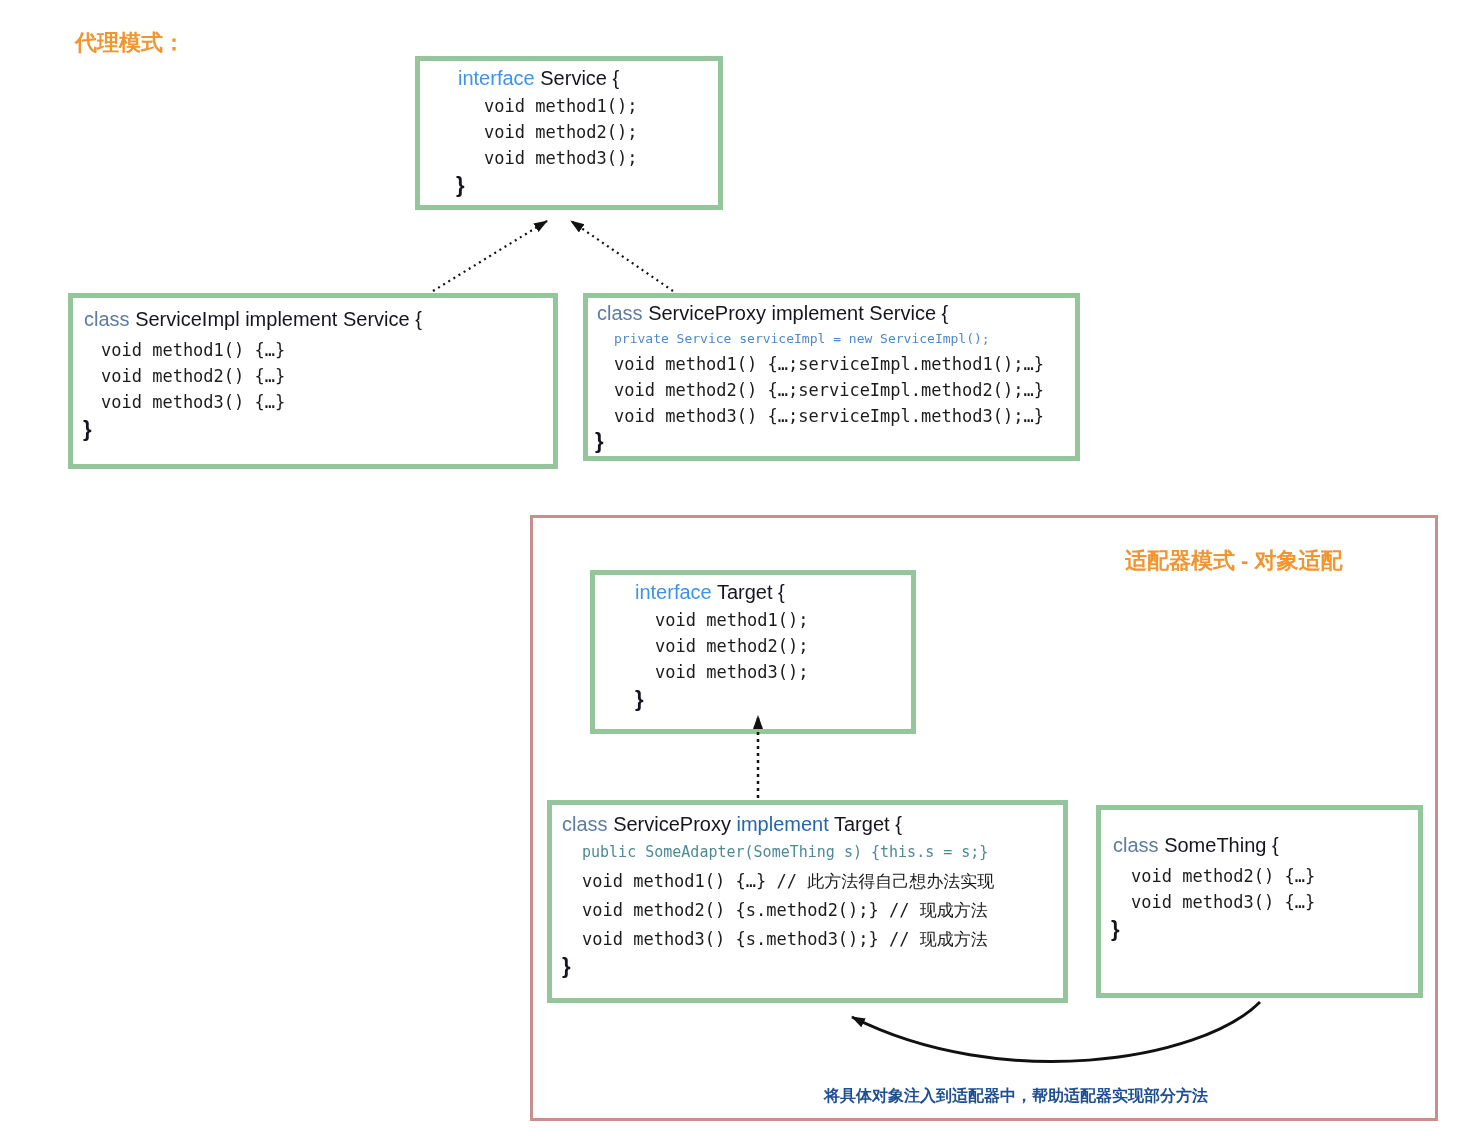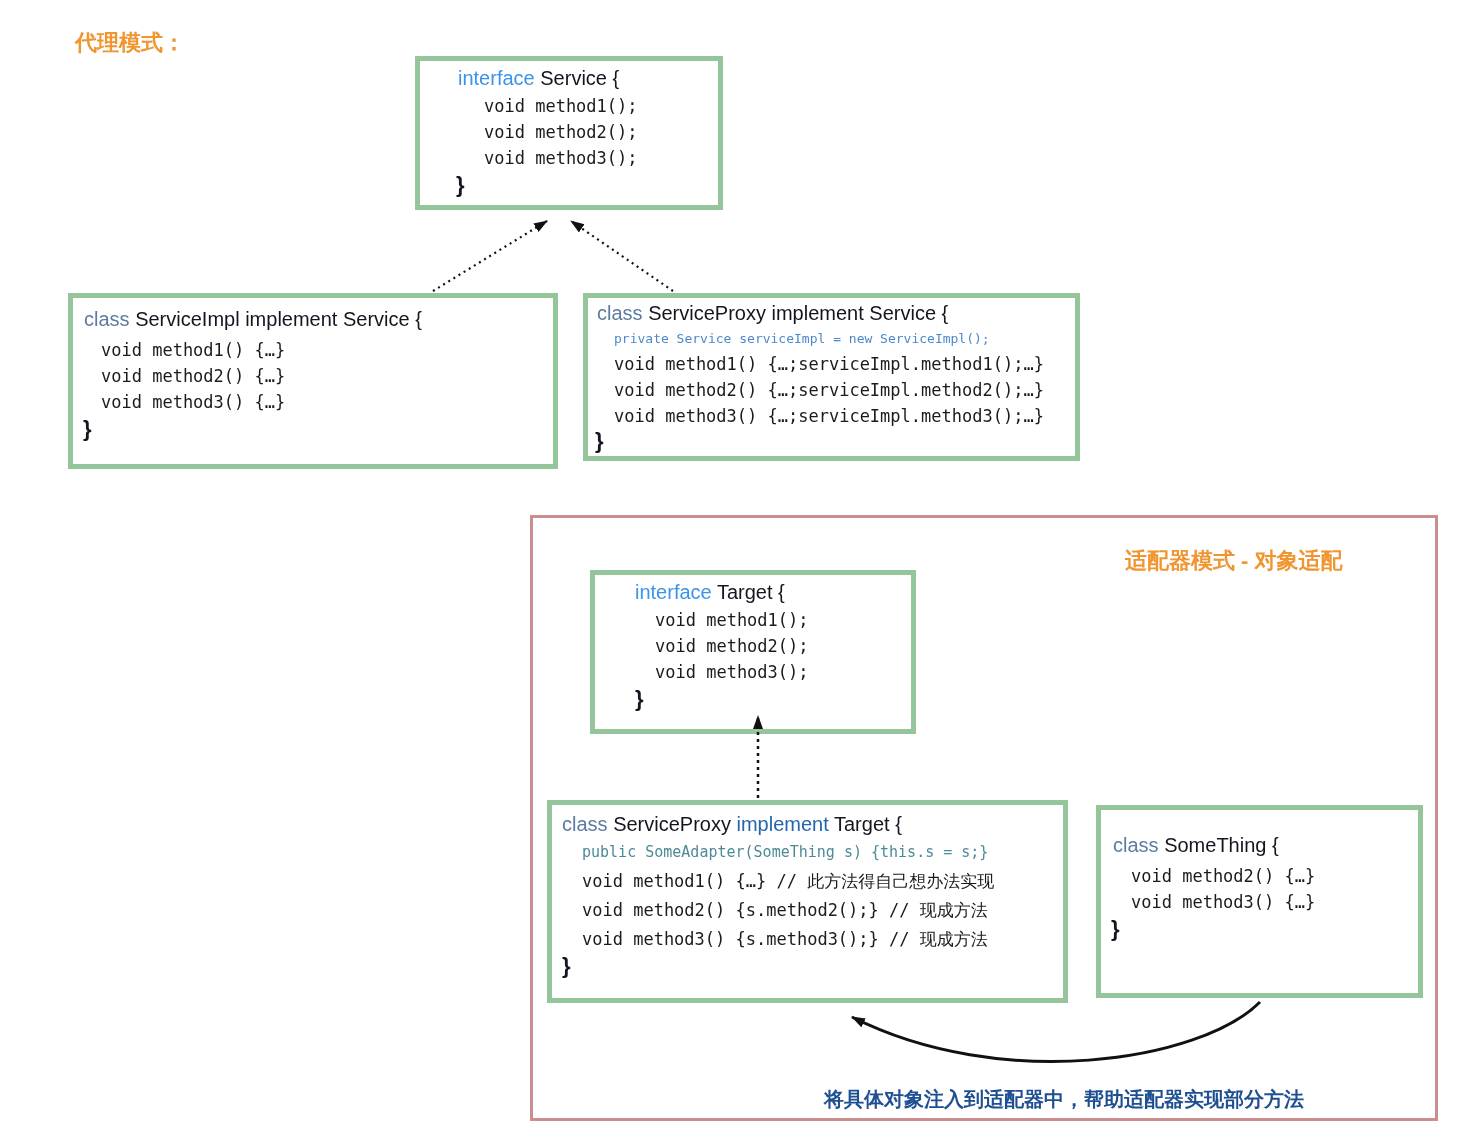--- a/index.html
+++ b/index.html
@@ -37,21 +37,21 @@
   .field-private{
     font-family:"DejaVu Sans Mono",monospace;font-size:15px;line-height:22px;
     color:var(--adapter-private-blue,#3878b4);white-space:pre;
   }
   .field-public{
     font-family:"DejaVu Sans Mono",monospace;font-size:15px;line-height:22px;
     color:var(--adapter-public-teal,#4d8a96);white-space:pre;
   }
   .close-brace{font-weight:bold;font-size:22px;color:#151520;line-height:24px;}
   .adapter-note{
-    position:absolute;left:824px;top:1086px;font-weight:bold;font-size:20px;
+    position:absolute;left:824px;top:1086px;font-weight:bold;font-size:16px;
     color:var(--note-blue,#1f4f93);white-space:nowrap;
   }
   .watermark{
     position:absolute;left:1185px;top:1103px;font-size:26px;
     color:var(--watermark-gray,#c9ced3);white-space:nowrap;letter-spacing:1px;
   }
   .arrow-layer{position:absolute;left:0;top:0;pointer-events:none;}
 
   
   #box-service{left:415px;top:56px;width:308px;height:154px;}

